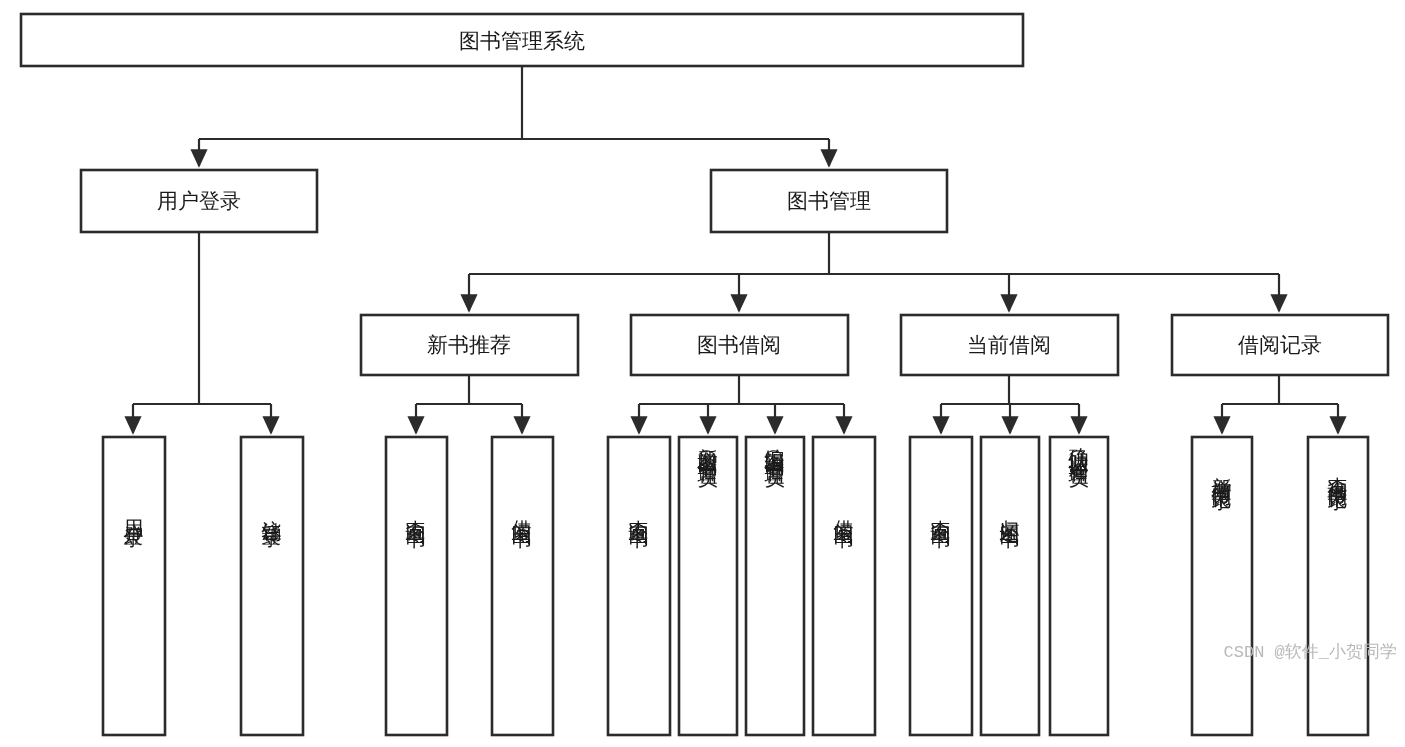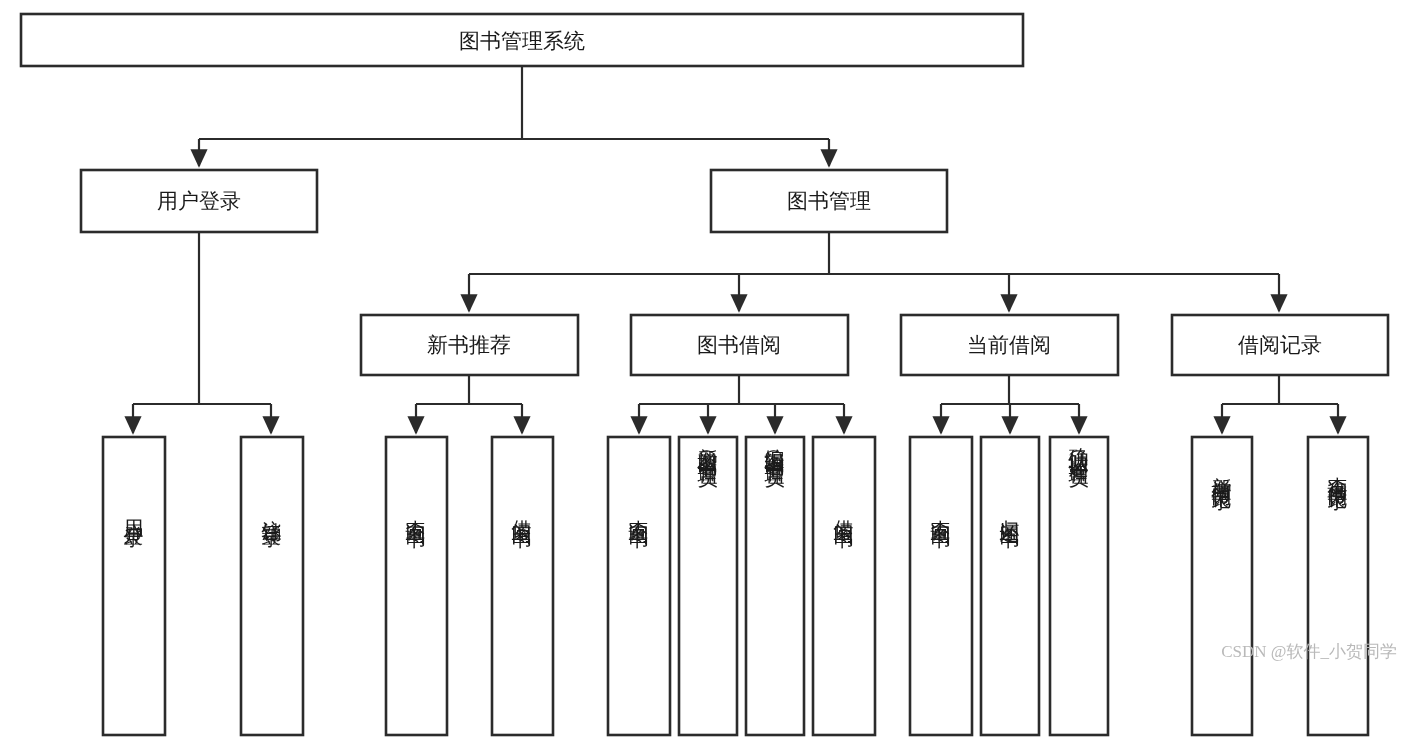--- a/index.html
+++ b/index.html
@@ -48,21 +48,21 @@
     font-size: 20px;
     fill: #1a1a1a;
     writing-mode: vertical-rl;
     text-orientation: upright;
     letter-spacing: 3px;
   }
   .watermark {
     position: absolute;
     right: 8px;
     bottom: 4px;
-    font-family: Liberation Serif, serif;
+    font-family: Liberation Mono, monospace;
     font-size: 17px;
     color: #b9b9b9;
     white-space: nowrap;
     user-select: none;
   }
 </style>
 </head>
 <body>
 
 <div id="diagram-root">

